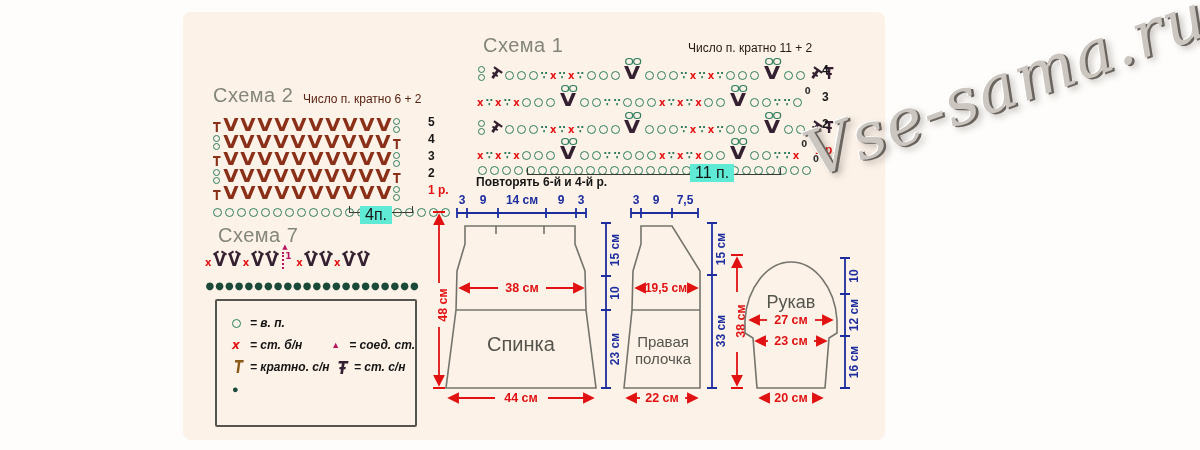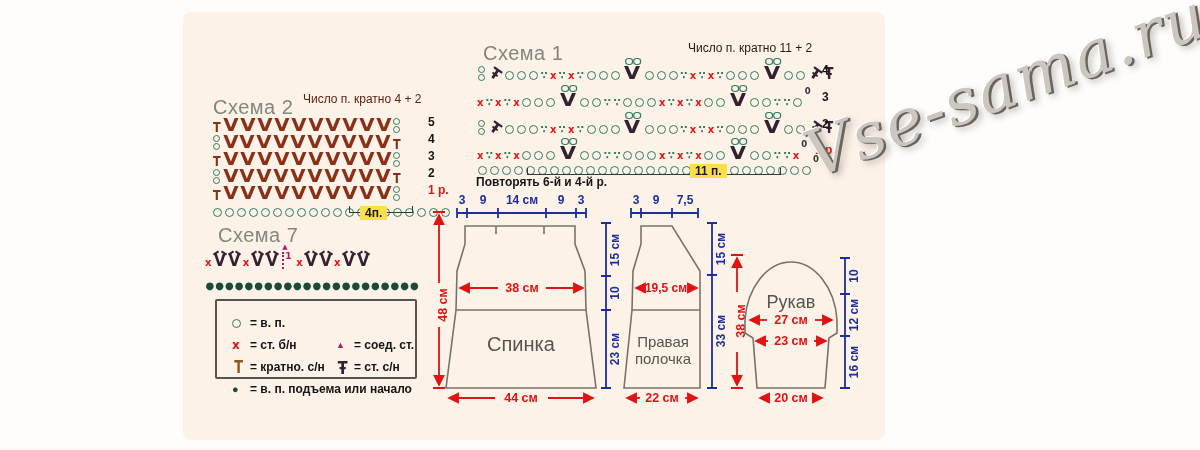--- a/index.html
+++ b/index.html
@@ -40,26 +40,26 @@
   .tk-8::before,.tk-8::after{content:"";position:absolute;left:0;width:5px;height:5px;
       border:1.5px solid #2f7d5e;border-radius:50%;}
   .tk-8::before{top:1px;}.tk-8::after{top:9px;}
   .tk-0{color:#333;font-size:8.5px;align-self:flex-start;margin:0 1px;}
   .tk-m{width:7px;height:17px;margin:0 3px;border-left:2px dotted #b7135f;
       color:#b7135f;font-size:9px;padding-left:1px;}
   .tk-m::before{content:"▲";position:absolute;top:-8px;left:-2px;font-size:7px;color:#b7135f;}
 
   
   .bracket{position:absolute;border:1.6px solid #3a3a34;border-top:none;height:6px;}
-  .bracket-label{position:absolute;font-size:12px;font-weight:700;color:#161616;
-      background:#fde047;padding:0 5px;}
+  .bracket-label{position:absolute;font-size:16px;font-weight:400;color:#161616;
+      background:#5eead4;padding:0 5px;}
 
   
-  .legend{position:absolute;left:215px;top:299px;width:202px;height:80px;
-      border:2px solid #55544e;border-radius:2px;box-sizing:border-box;padding:11px 0 0 15px;}
+  .legend{position:absolute;left:215px;top:299px;width:202px;height:128px;
+      border:2px solid #55544e;border-radius:2px;box-sizing:border-box;padding:11px 0 0 15px;font-style:italic;}
   .lg-row{display:flex;align-items:center;height:22px;}
   .lg-item{display:flex;align-items:center;}
   .lg-item.first{width:104px;}
   .lg-sym{display:inline-flex;width:18px;justify-content:flex-start;align-items:center;}
   .lg-txt{font-size:12px;font-weight:700;color:#141414;white-space:nowrap;}
   .lg-o{width:7px;height:7px;border:1.8px solid #2f7d5e;border-radius:50%;}
   .lg-x{color:#e41414;font-weight:700;font-size:12px;font-family:"DejaVu Sans",sans-serif;}
   .lg-tri{color:#b7135f;font-size:9px;}
   .lg-T{color:#8b5a18;font-weight:700;font-size:17px;transform:scaleX(.75);font-family:"DejaVu Sans",sans-serif;}
   .lg-F{color:#342031;font-weight:700;font-size:18px;transform:scaleX(.8);font-family:"DejaVu Sans",sans-serif;}
@@ -74,21 +74,21 @@
       font-size:64px;letter-spacing:2px;color:#ccc6c0;white-space:nowrap;
       text-shadow:2px 2px 0 #6a645f,-1px -1px 0 #ffffff,4px 5px 7px rgba(90,80,75,.4);}
 </style>
 </head>
 <body>
 
 <div id="stage">
   <div class="panel"></div>
 
   <div class="s1">
-    <div class="ttl" style="left:483px;top:42px">Схема 1</div>
+    <div class="ttl" style="left:483px;top:34px">Схема 1</div>
     <div class="sub" style="left:688px;top:41px">Число п. кратно 11 + 2</div>
     <div class="sym-row" style="left:476px;top:60px">
         <span class="tk tk-8"></span>
         <span class="tk tk-S">Ŧ</span>
         <span class="tk tk-o"></span>
         <span class="tk tk-o"></span>
         <span class="tk tk-o"></span>
         <span class="tk tk-c">∵</span>
         <span class="tk tk-x">x</span>
         <span class="tk tk-c">∵</span>
@@ -245,22 +245,22 @@
     <span class="rownum" style="left:822px;top:63px">4</span>
     <span class="rownum" style="left:822px;top:90px">3</span>
     <span class="rownum" style="left:822px;top:117px">2</span>
     <span class="rownum red" style="left:815px;top:143px">1 р.</span>
     <div class="bracket" style="left:527px;top:168px;width:252px"></div>
     <span class="bracket-label" style="left:690px;top:164px">11 п.</span>
     <div class="note" style="left:476px;top:175px">Повторять 6-й и 4-й р.</div>
   </div>
 
   <div class="s2">
-    <div class="ttl" style="left:213px;top:96px">Схема 2</div>
-    <div class="sub sub-rust" style="left:303px;top:92px">Число п. кратно 4 + 2</div>
+    <div class="ttl" style="left:213px;top:84px">Схема 2</div>
+    <div class="sub sub-rust" style="left:303px;top:92px">Число п. кратно 6 + 2</div>
     <div class="sym-row" style="left:211px;top:112px">
         <span class="tk tk-T">T</span>
         <span class="tk tk-V">V</span>
         <span class="tk tk-V">V</span>
         <span class="tk tk-V">V</span>
         <span class="tk tk-V">V</span>
         <span class="tk tk-V">V</span>
         <span class="tk tk-V">V</span>
         <span class="tk tk-V">V</span>
         <span class="tk tk-V">V</span>
@@ -423,21 +423,20 @@
         <span class="lg-txt">= кратно. с/н</span>
       </div>
       <div class="lg-item">
         <span class="lg-sym lg-F">Ŧ</span>
         <span class="lg-txt">= ст. с/н</span>
       </div>
     </div>
     <div class="lg-row">
       <div class="lg-item">
         <span class="lg-sym lg-dot">●</span>
-        <span class="lg-txt">= в. п. подъема или начало</span>
       </div>
     </div>
   </div>
 
   <svg id="pieces" width="465" height="235" viewBox="425 185 465 235" font-family="Liberation Sans, DejaVu Sans, sans-serif">
     <defs>
       <marker id="ar" viewBox="0 0 10 10" refX="8.5" refY="5" markerWidth="6.5" markerHeight="6.5" orient="auto">
         <path d="M0,0 L10,5 L0,10 Z" fill="#e01212"></path>
       </marker>
     </defs>

